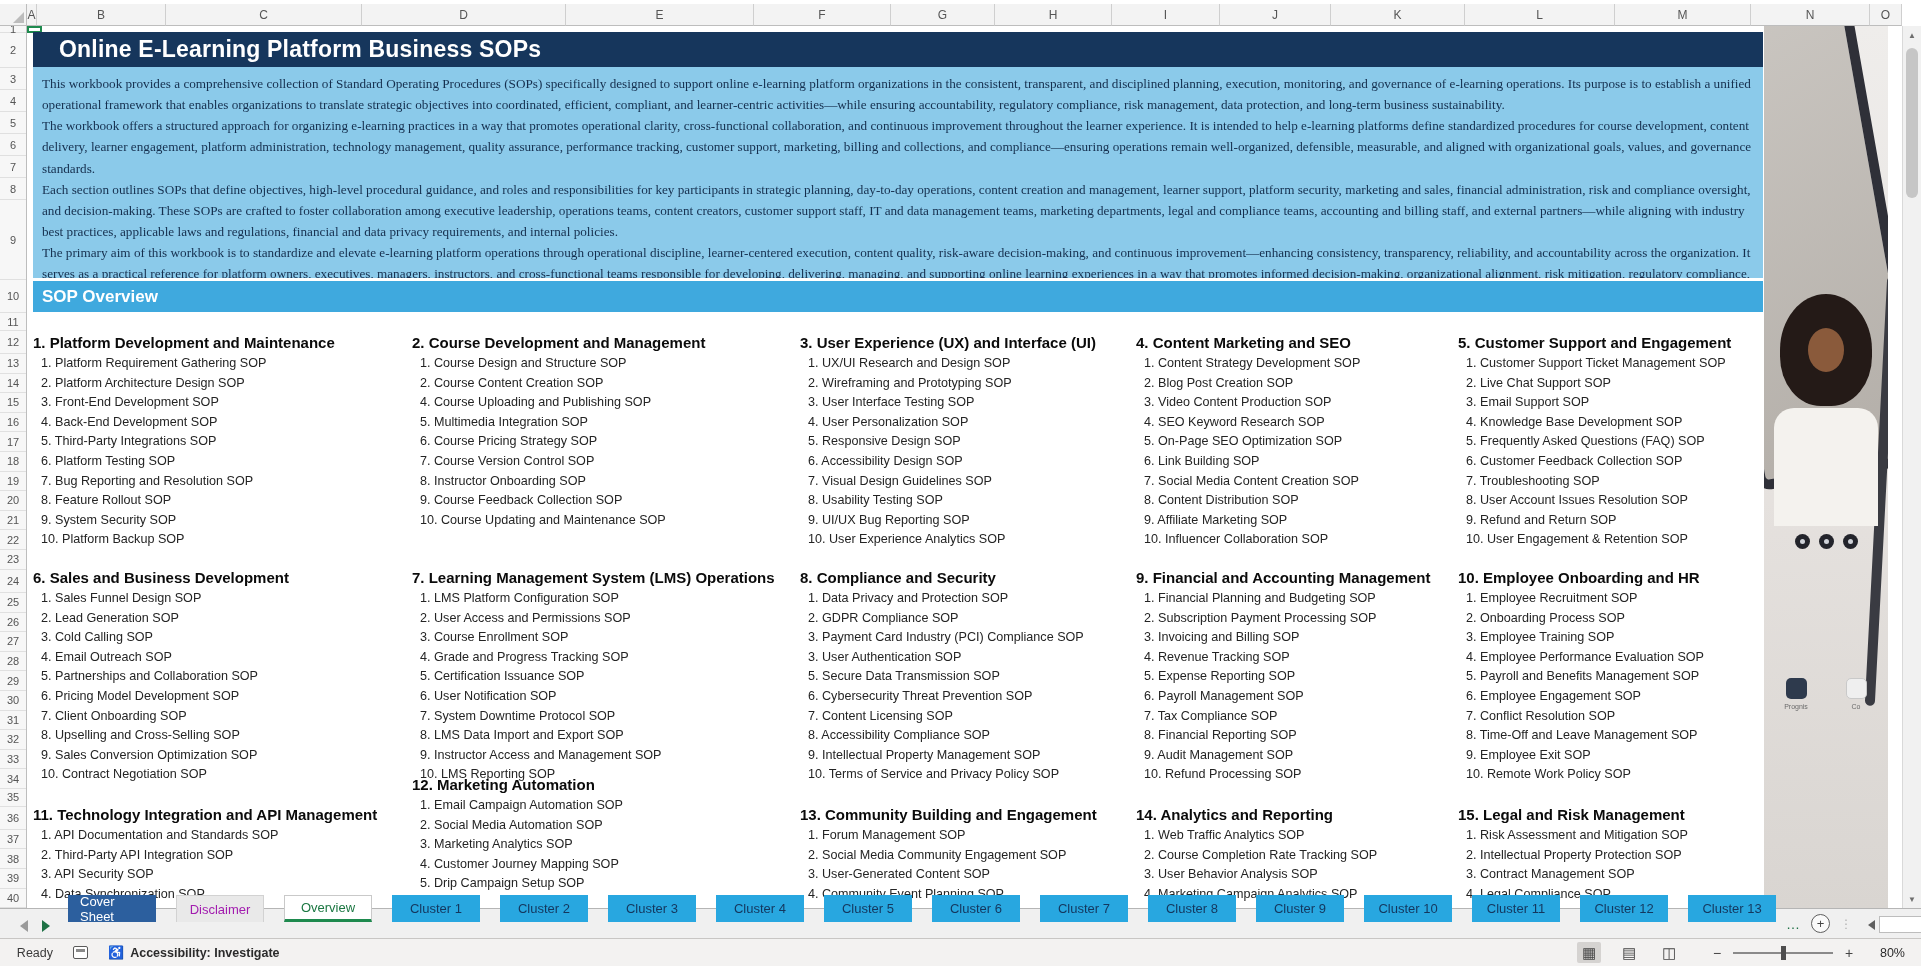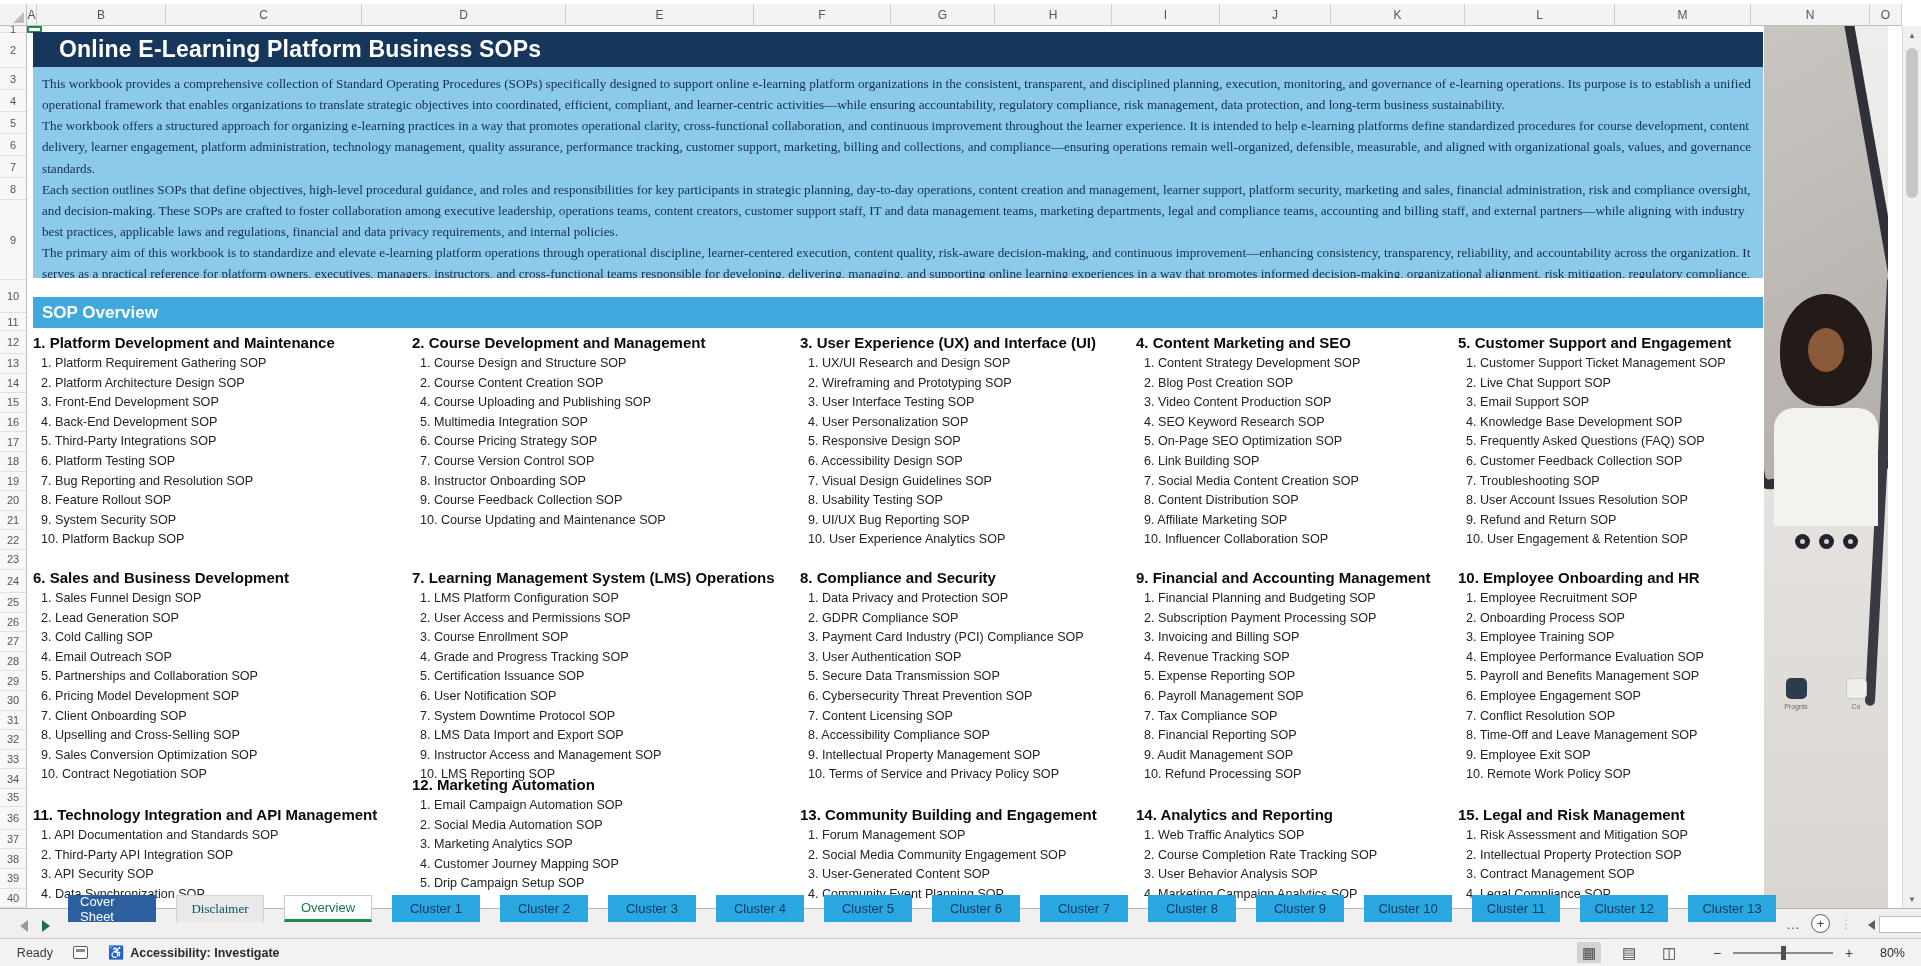--- a/index.html
+++ b/index.html
@@ -26,21 +26,21 @@
   .sheet{position:absolute;left:27px;top:26px;width:1875px;height:882px;background:#fff;overflow:hidden;}
   .active-cell{position:absolute;left:0;top:0;width:15px;height:7px;border:2px solid #1E8A4E;box-sizing:border-box;}
 
   .title-bar{position:absolute;left:6px;top:6px;width:1730px;height:35px;background:#16365C;}
   .title-bar span{display:block;color:#fff;font-weight:bold;font-size:23px;line-height:35px;padding-left:26px;letter-spacing:.2px;}
 
   .desc{position:absolute;left:6px;top:41px;width:1730px;height:211px;background:#8BCAEA;box-sizing:border-box;
         padding:6px 9px 0 9px;overflow:hidden;font-family:Liberation Serif, serif;}
   .desc p{margin:0;color:#152F4E;font-size:13.2px;line-height:21.15px;}
 
-  .ov-band{position:absolute;left:6px;top:255px;width:1730px;height:31px;background:#3FA9DE;margin-top:16px;}
+  .ov-band{position:absolute;left:6px;top:255px;width:1730px;height:31px;background:#3FA9DE;}
   .ov-band span{display:block;color:#fff;font-weight:bold;font-size:17px;line-height:31px;padding-left:9px;}
 
   .sections{position:absolute;left:0;top:0;width:1736px;height:882px;}
   .section{position:absolute;}
   .sec-title{font-size:15px;font-weight:bold;color:#0B0B0B;line-height:22px;white-space:nowrap;}
   .sec-item{font-size:12.6px;color:#242424;line-height:19.6px;padding-left:8px;white-space:nowrap;}
 
   
   .photo{position:absolute;left:1737px;top:0;width:124px;height:882px;overflow:hidden;
          background:linear-gradient(180deg,#EFEDEB 0%,#E6E2DF 50%,#D9D5D1 100%);}
@@ -69,21 +69,21 @@
   .tabbar{position:absolute;left:0;top:908px;width:1921px;height:30px;background:#F0F0F0;border-top:1px solid #B5B5B5;
           box-sizing:border-box;display:flex;align-items:flex-end;}
   .navs{display:flex;align-items:center;gap:14px;padding:0 18px 6px 20px;}
   .tri{width:0;height:0;border-top:6px solid transparent;border-bottom:6px solid transparent;}
   .tri-l{border-right:8px solid #9A9A9A;}
   .tri-r{border-left:8px solid #1E7145;}
   .tabs{display:flex;gap:20px;height:43px;}
   .tab{height:27px;box-sizing:border-box;display:flex;align-items:center;justify-content:center;
        font-size:13px;padding:0 12px;min-width:88px;cursor:default;}
   .tab-navy{background:#2C5F9E;color:#fff;}
-  .tab-gray{background:#E9E9E9;color:#0c4a6e;border:1px solid #D2D2D2;border-bottom:none;font-family:Liberation Serif, serif;}
+  .tab-gray{background:#E9E9E9;color:#a21caf;border:1px solid #D2D2D2;border-bottom:none;}
   .tab-active{background:#fff;color:#1B7742;font-weight:normal;border:1px solid #C9C9C9;border-bottom:3px solid #1E8A4E;}
   .tab-cyan{background:#28A7E0;color:#14375E;}
   .tab-extras{display:flex;align-items:center;gap:10px;padding:0 8px 5px 10px;}
   .ellipsis{color:#1E7145;font-size:14px;letter-spacing:1px;}
   .add-btn{width:19px;height:19px;border:1.4px solid #5F5F5F;border-radius:50%;color:#444;
            display:flex;align-items:center;justify-content:center;font-size:13px;line-height:1;background:#FAFAFA;box-sizing:border-box;}
   .vdots{color:#B0B0B0;font-size:12px;letter-spacing:0;}
   .hscroll{margin-left:auto;display:flex;align-items:center;gap:4px;padding:0 12px 5px 8px;}
   .hs-btn{width:0;height:0;border-top:5px solid transparent;border-bottom:5px solid transparent;}
   .hs-l{border-right:7px solid #5F5F5F;}

